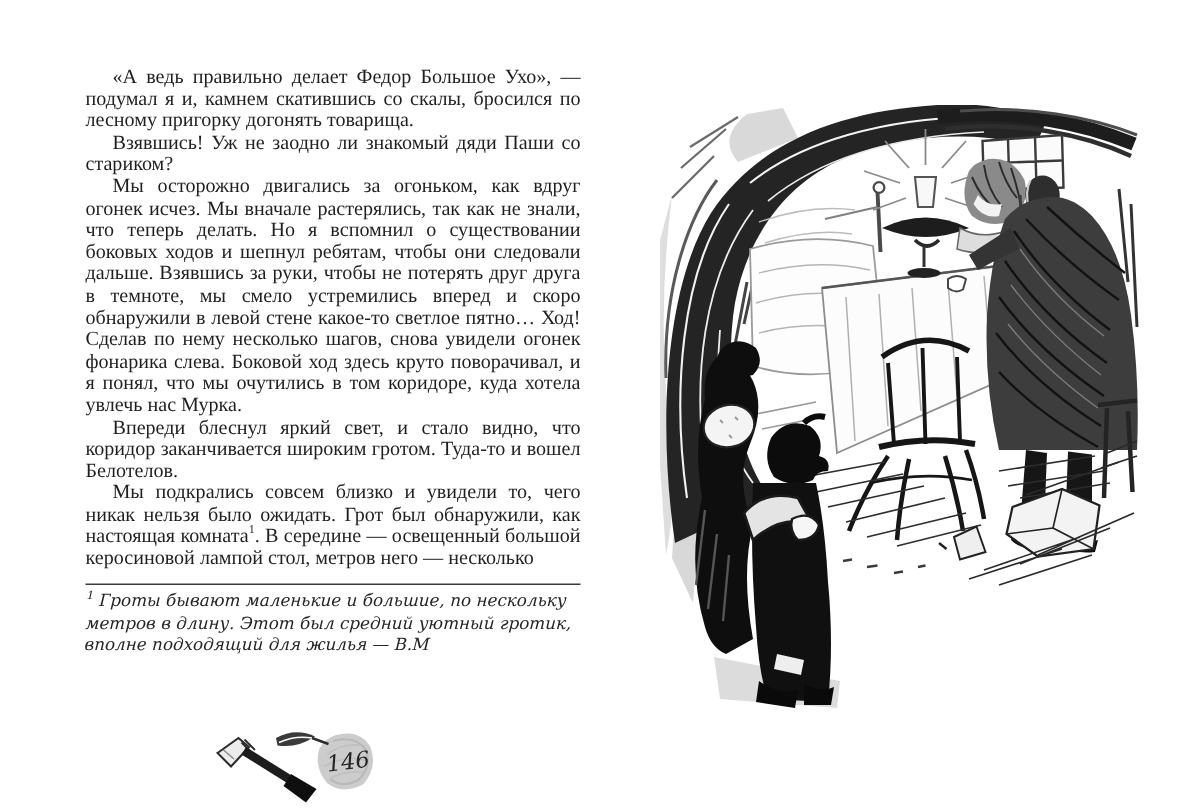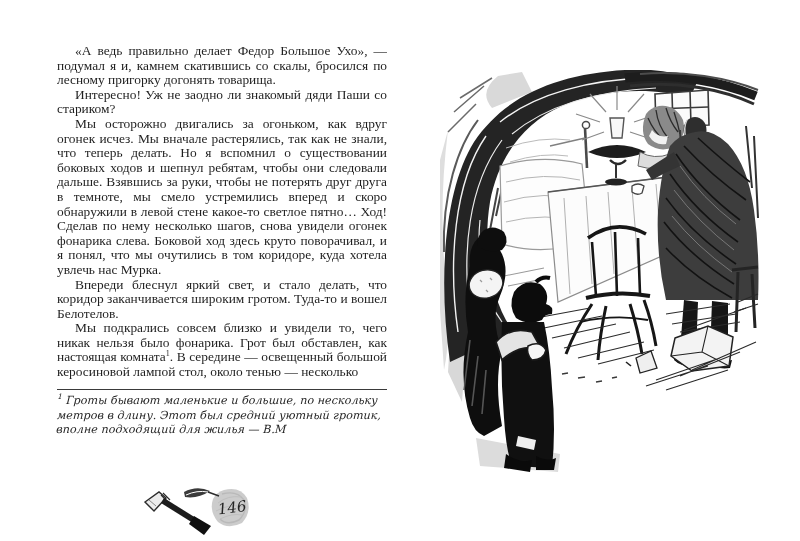--- a/index.html
+++ b/index.html
@@ -46,24 +46,24 @@
   }
 </style>
 </head>
 <body>
 
 <div class="spread">
 
   <div class="page-left">
     <div class="text-column">
       <p>«А ведь правильно делает Федор Большое Ухо», — подумал я и, камнем скатившись со скалы, бросился по лесному пригорку догонять товарища.</p>
-      <p>Интересно! Уж не заодно ли знакомый дяди Паши со стариком?</p>
+      <p>Взявшись! Уж не заодно ли знакомый дяди Паши со стариком?</p>
       <p>Мы осторожно двигались за огоньком, как вдруг огонек исчез. Мы вначале растерялись, так как не знали, что теперь делать. Но я вспомнил о существовании боковых ходов и шепнул ребятам, чтобы они следовали дальше. Взявшись за руки, чтобы не потерять друг друга в темноте, мы смело устремились вперед и скоро обнаружили в левой стене какое-то светлое пятно… Ход! Сделав по нему несколько шагов, снова увидели огонек фонарика слева. Боковой ход здесь круто поворачивал, и я понял, что мы очутились в том коридоре, куда хотела увлечь нас Мурка.</p>
-      <p>Впереди блеснул яркий свет, и стало делать, что коридор заканчивается широким гротом. Туда-то и вошел Белотелов.</p>
-      <p><span>Мы подкрались совсем близко и увидели то, чего никак нельзя было фонарика. Грот был обставлен, как настоящая комната</span><span class="fn-sup">1</span><span>. В середине — освещенный большой керосиновой лампой стол, около тенью — несколько</span></p>
+      <p>Впереди блеснул яркий свет, и стало видно, что коридор заканчивается широким гротом. Туда-то и вошел Белотелов.</p>
+      <p><span>Мы подкрались совсем близко и увидели то, чего никак нельзя было ожидать. Грот был обнаружили, как настоящая комната</span><span class="fn-sup">1</span><span>. В середине — освещенный большой керосиновой лампой стол, метров него — несколько</span></p>
 
       <div class="fn-rule"></div>
 
       <div class="footnote"><span class="fn-sup">1</span> <span>Гроты бывают маленькие и большие, по нескольку метров в длину. Этот был средний уютный гротик, вполне подходящий для жилья — В.М</span></div>
     </div>
 
     <svg class="emblem" viewBox="0 0 112 52">
 
       <g>
         <path d="M84,5 Q100,1 107,13 Q112,27 102,38 Q88,45 78,37 Q69,26 73,14 Q77,7 84,5 Z" fill="#cccccc"></path>

